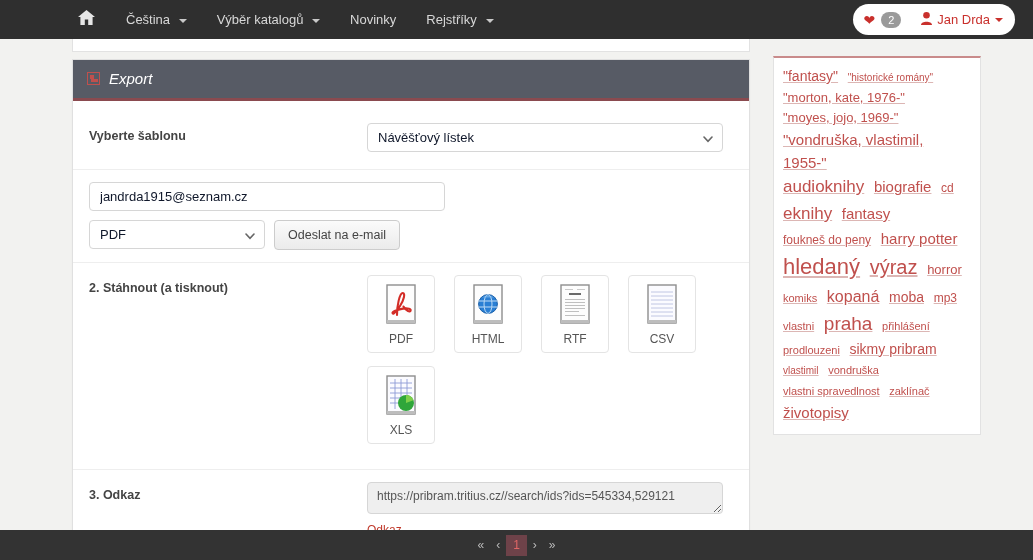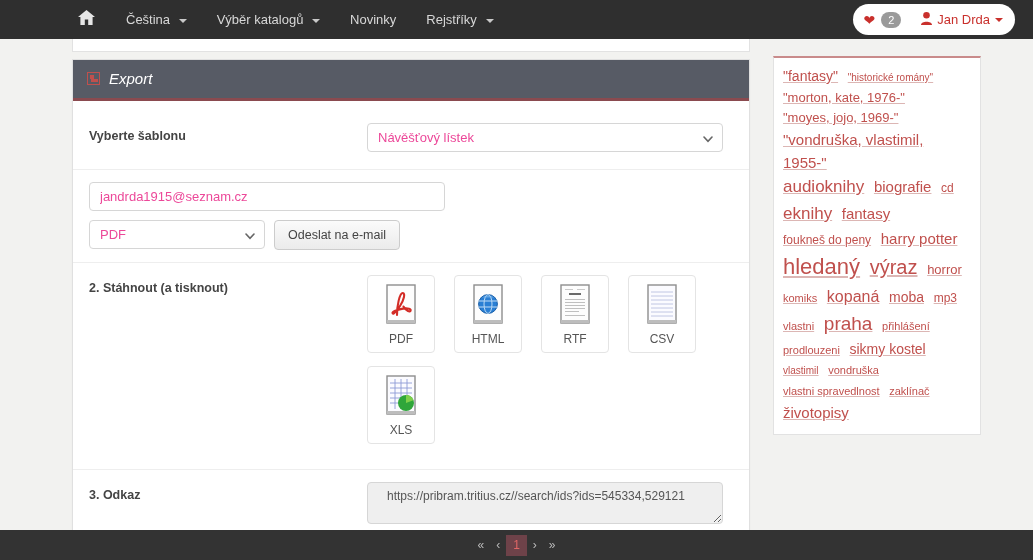--- a/index.html
+++ b/index.html
@@ -173,21 +173,21 @@
     font-weight: bold;
     color: #444;
     padding-top: 6px;
     box-sizing: border-box;
   }
   .form-control { flex: 1 1 auto; }
 
   select.styled, input.styled {
     font-family: "Liberation Sans", sans-serif;
     font-size: 13px;
-    color: #ec4899;
+    color: #0f172a;
     border: 1px solid #d6d6d6;
     border-radius: 4px;
     background: #fff;
     padding: 6px 10px;
     box-sizing: border-box;
     outline: none;
   }
   .select-wrap { position: relative; display: inline-block; }
   select.styled {
     -webkit-appearance: none;
@@ -245,28 +245,28 @@
     margin-top: 6px;
   }
   .doc-icon {
     width: 34px;
     height: 42px;
     position: relative;
   }
 
   textarea.link-area {
     width: 356px;
-    height: 42px;
+    height: 32px;
     border: 1px solid #d6d6d6;
     border-radius: 4px;
     background: #efefef;
     color: #555;
     font-family: "Liberation Sans", sans-serif;
     font-size: 12px;
-    padding: 6px 19px;
+    padding: 6px 9px;
     box-sizing: border-box;
     resize: vertical;
     outline: none;
   }
   .link-below {
     display: inline-block;
     margin-top: 6px;
     color: #c0392b;
     font-size: 12px;
     text-decoration: none;
@@ -543,21 +543,21 @@
     <a class="tag" style="font-size:20px">výraz</a>
     <a class="tag" style="font-size:13px">horror</a>
     <a class="tag" style="font-size:11px">komiks</a>
     <a class="tag" style="font-size:16px">kopaná</a>
     <a class="tag" style="font-size:14px">moba</a>
     <a class="tag" style="font-size:12px">mp3</a>
     <a class="tag" style="font-size:11px">vlastni</a>
     <a class="tag" style="font-size:19px">praha</a>
     <a class="tag" style="font-size:11px">přihlášení</a>
     <a class="tag" style="font-size:11px">prodlouzeni</a>
-    <a class="tag" style="font-size:14px">sikmy kostel</a>
+    <a class="tag" style="font-size:14px">sikmy pribram</a>
     <a class="tag" style="font-size:10px">vlastimil</a>
     <a class="tag" style="font-size:11px">vondruška</a>
     <a class="tag" style="font-size:11px">vlastni spravedlnost</a>
     <a class="tag" style="font-size:11px">zaklínač</a>
     <a class="tag" style="font-size:15px">životopisy</a>
   </div>
 
 </div>
 
 <div class="footer">

